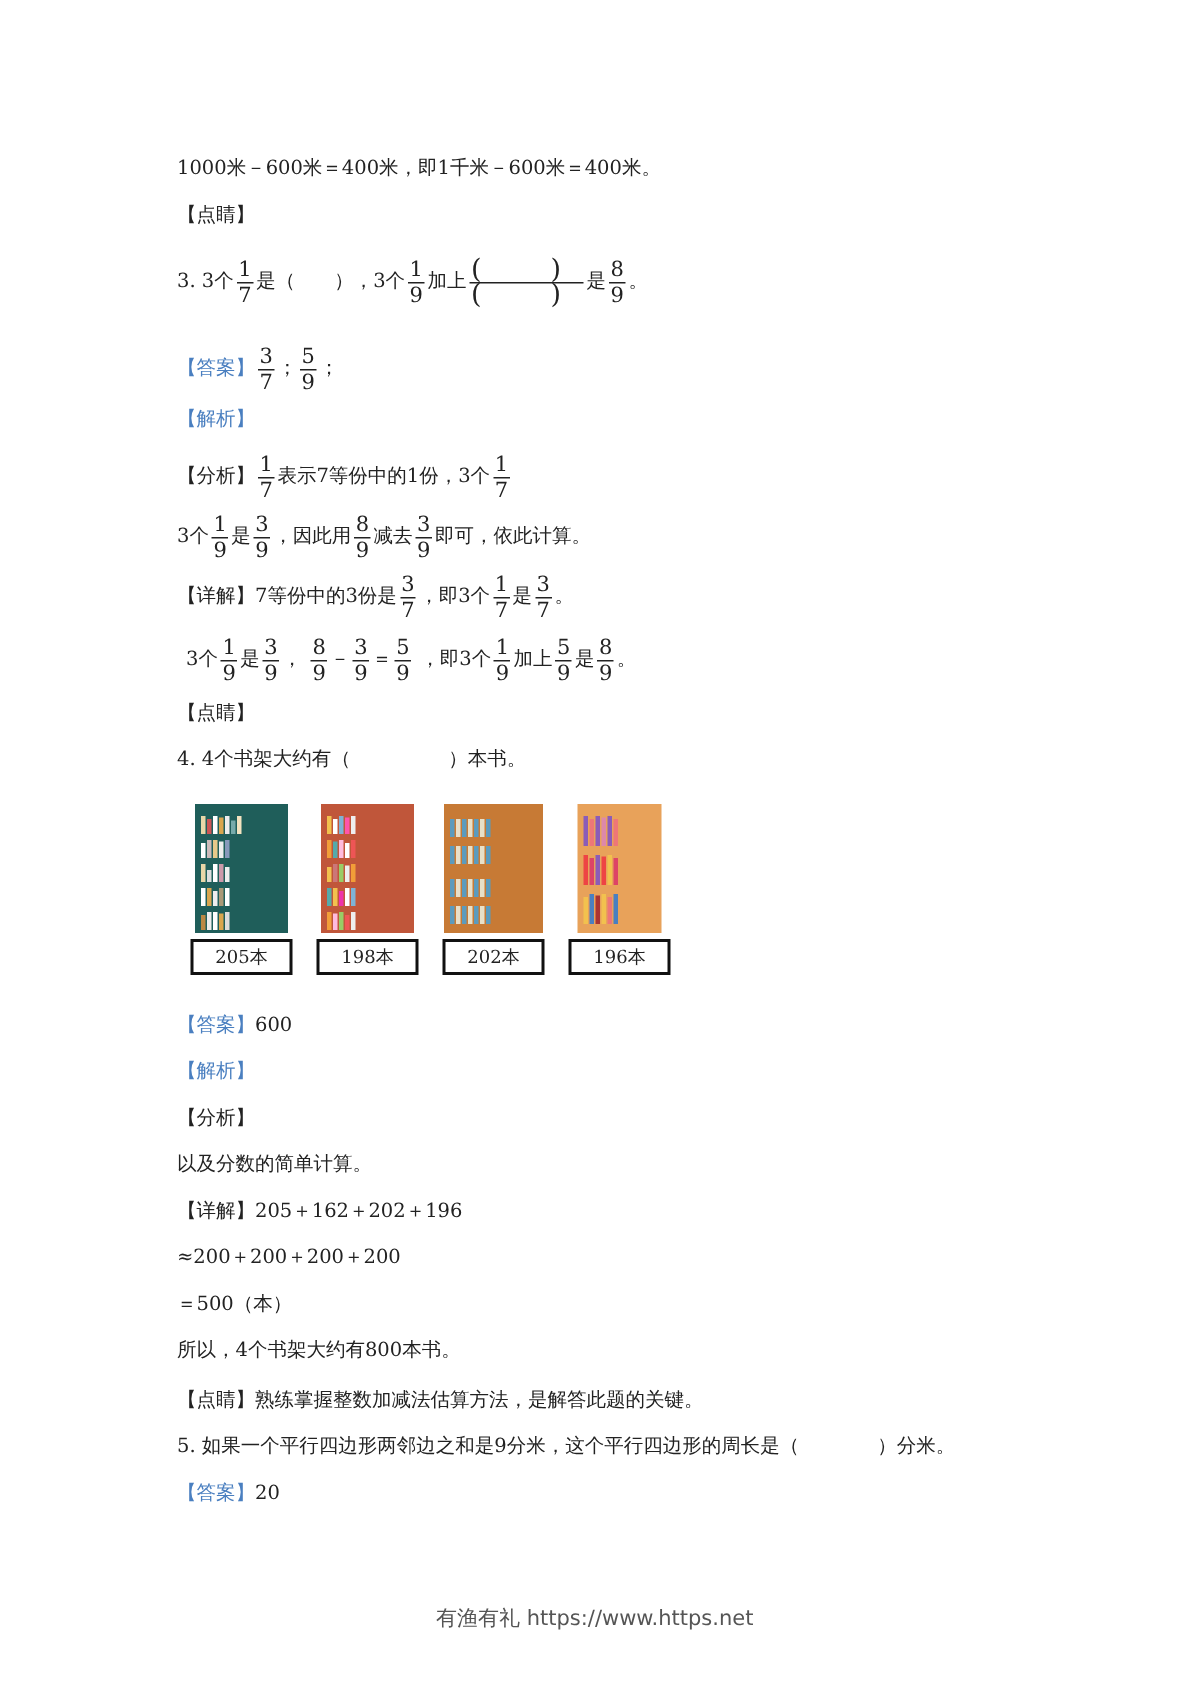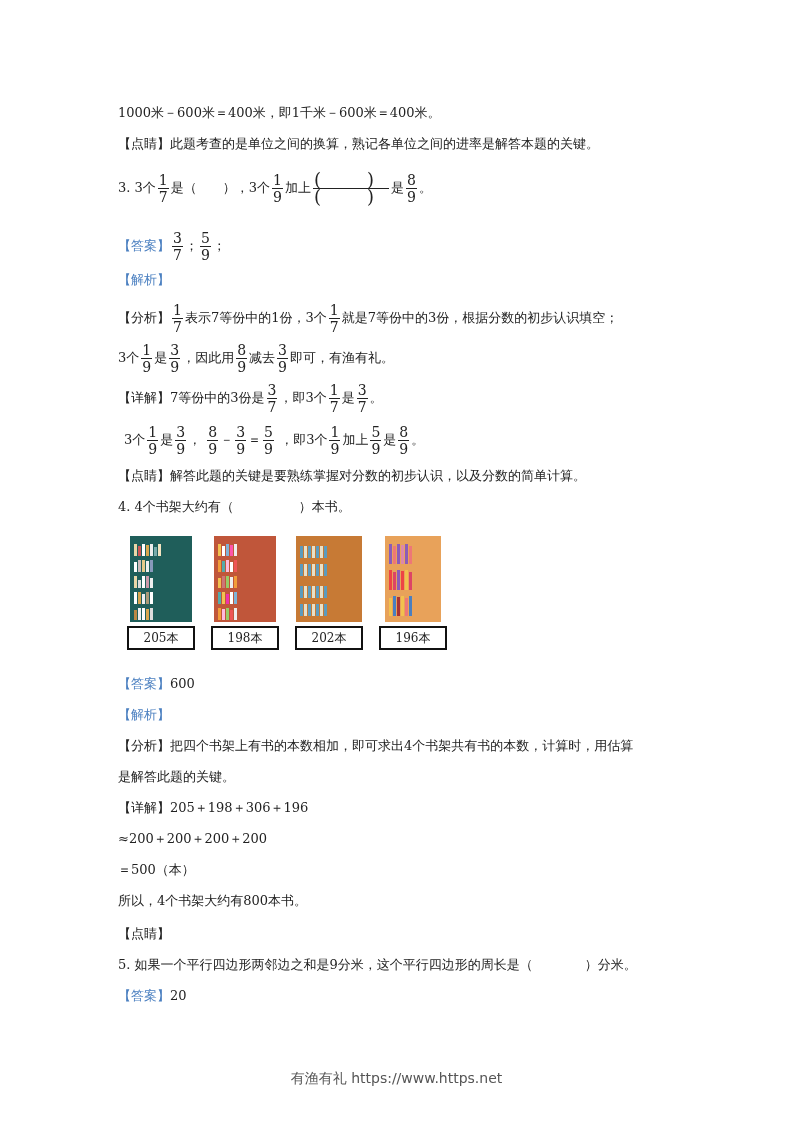--- a/index.html
+++ b/index.html
@@ -25,21 +25,20 @@
             font-family:"DejaVu Sans","Liberation Sans",sans-serif; font-size:14px; color:#555; }
 </style>
 </head>
 <body>
 
 <div class="line" style="top:103px;">
   <span>1000米－600米＝400米，即1千米－600米＝400米。</span>
 </div>
 <div class="line" style="top:134px;">
   <span class="lbl-black">【点睛】</span>
-  <span>此题考查的是单位之间的换算，熟记各单位之间的进率是解答本题的关键。</span>
 </div>
 
 <div class="line" style="top:168px; height:40px;">
   <span>3.</span>&nbsp;
   <span>3个</span>
   <span class="frac">
       <span class="num">1</span>
       <span class="bar"></span>
       <span class="den">7</span>
     </span>
@@ -90,21 +89,20 @@
       <span class="num">1</span>
       <span class="bar"></span>
       <span class="den">7</span>
     </span>
   <span>表示7等份中的1份，3个</span>
   <span class="frac">
       <span class="num">1</span>
       <span class="bar"></span>
       <span class="den">7</span>
     </span>
-  <span>就是7等份中的3份，根据分数的初步认识填空；</span>
 </div>
 
 <div class="line" style="top:340px; height:36px;">
   <span>3个</span>
   <span class="frac">
       <span class="num">1</span>
       <span class="bar"></span>
       <span class="den">9</span>
     </span>
   <span>是</span>
@@ -118,21 +116,21 @@
       <span class="num">8</span>
       <span class="bar"></span>
       <span class="den">9</span>
     </span>
   <span>减去</span>
   <span class="frac">
       <span class="num">3</span>
       <span class="bar"></span>
       <span class="den">9</span>
     </span>
-  <span>即可，有渔有礼。</span>
+  <span>即可，依此计算。</span>
 </div>
 
 <div class="line" style="top:380px; height:36px;">
   <span class="lbl-black">【详解】</span>
   <span>7等份中的3份是</span>
   <span class="frac">
       <span class="num">3</span>
       <span class="bar"></span>
       <span class="den">7</span>
     </span>
@@ -198,21 +196,20 @@
   <span class="frac">
       <span class="num">8</span>
       <span class="bar"></span>
       <span class="den">9</span>
     </span>
   <span>。</span>
 </div>
 
 <div class="line" style="top:466px;">
   <span class="lbl-black">【点睛】</span>
-  <span>解答此题的关键是要熟练掌握对分数的初步认识，以及分数的简单计算。</span>
 </div>
 
 <div class="line" style="top:497px;">
   <span>4.  4个书架大约有（　　　　　）本书。</span>
 </div>
 
 <div class="shelves">
   <div class="shelf-col">
     <div class="shelf" style="background:#1f5e5a;">
       <div class="row" style="top:6px;">
@@ -377,40 +374,40 @@
 
 <div class="line" style="top:674px;">
   <span class="lbl-blue">【答案】</span>
   <span>600</span>
 </div>
 <div class="line" style="top:705px;">
   <span class="lbl-blue">【解析】</span>
 </div>
 <div class="line" style="top:736px;">
   <span class="lbl-black">【分析】</span>
-  <span>把四个书架上有书的本数相加，即可求出4个书架共有书的本数，计算时，用估算</span>
 </div>
 <div class="line" style="top:767px;">
-  <span>是解答此题的关键。</span>
+  <span>以及分数的简单计算。</span>
 </div>
 <div class="line" style="top:798px;">
   <span class="lbl-black">【详解】</span>
-  <span>205＋198＋306＋196</span>
+  <span>205＋162＋202＋196</span>
 </div>
 <div class="line" style="top:829px;">
   <span>≈200＋200＋200＋200</span>
 </div>
 <div class="line" style="top:860px;">
   <span>＝500（本）</span>
 </div>
 <div class="line" style="top:891px;">
   <span>所以，4个书架大约有800本书。</span>
 </div>
 <div class="line" style="top:924px;">
   <span class="lbl-black">【点睛】</span>
+  <span>熟练掌握整数加减法估算方法，是解答此题的关键。</span>
 </div>
 
 <div class="line" style="top:955px;">
   <span>5.  如果一个平行四边形两邻边之和是9分米，这个平行四边形的周长是（　　　　）分米。</span>
 </div>
 <div class="line" style="top:986px;">
   <span class="lbl-blue">【答案】</span>
   <span>20</span>
 </div>
 

